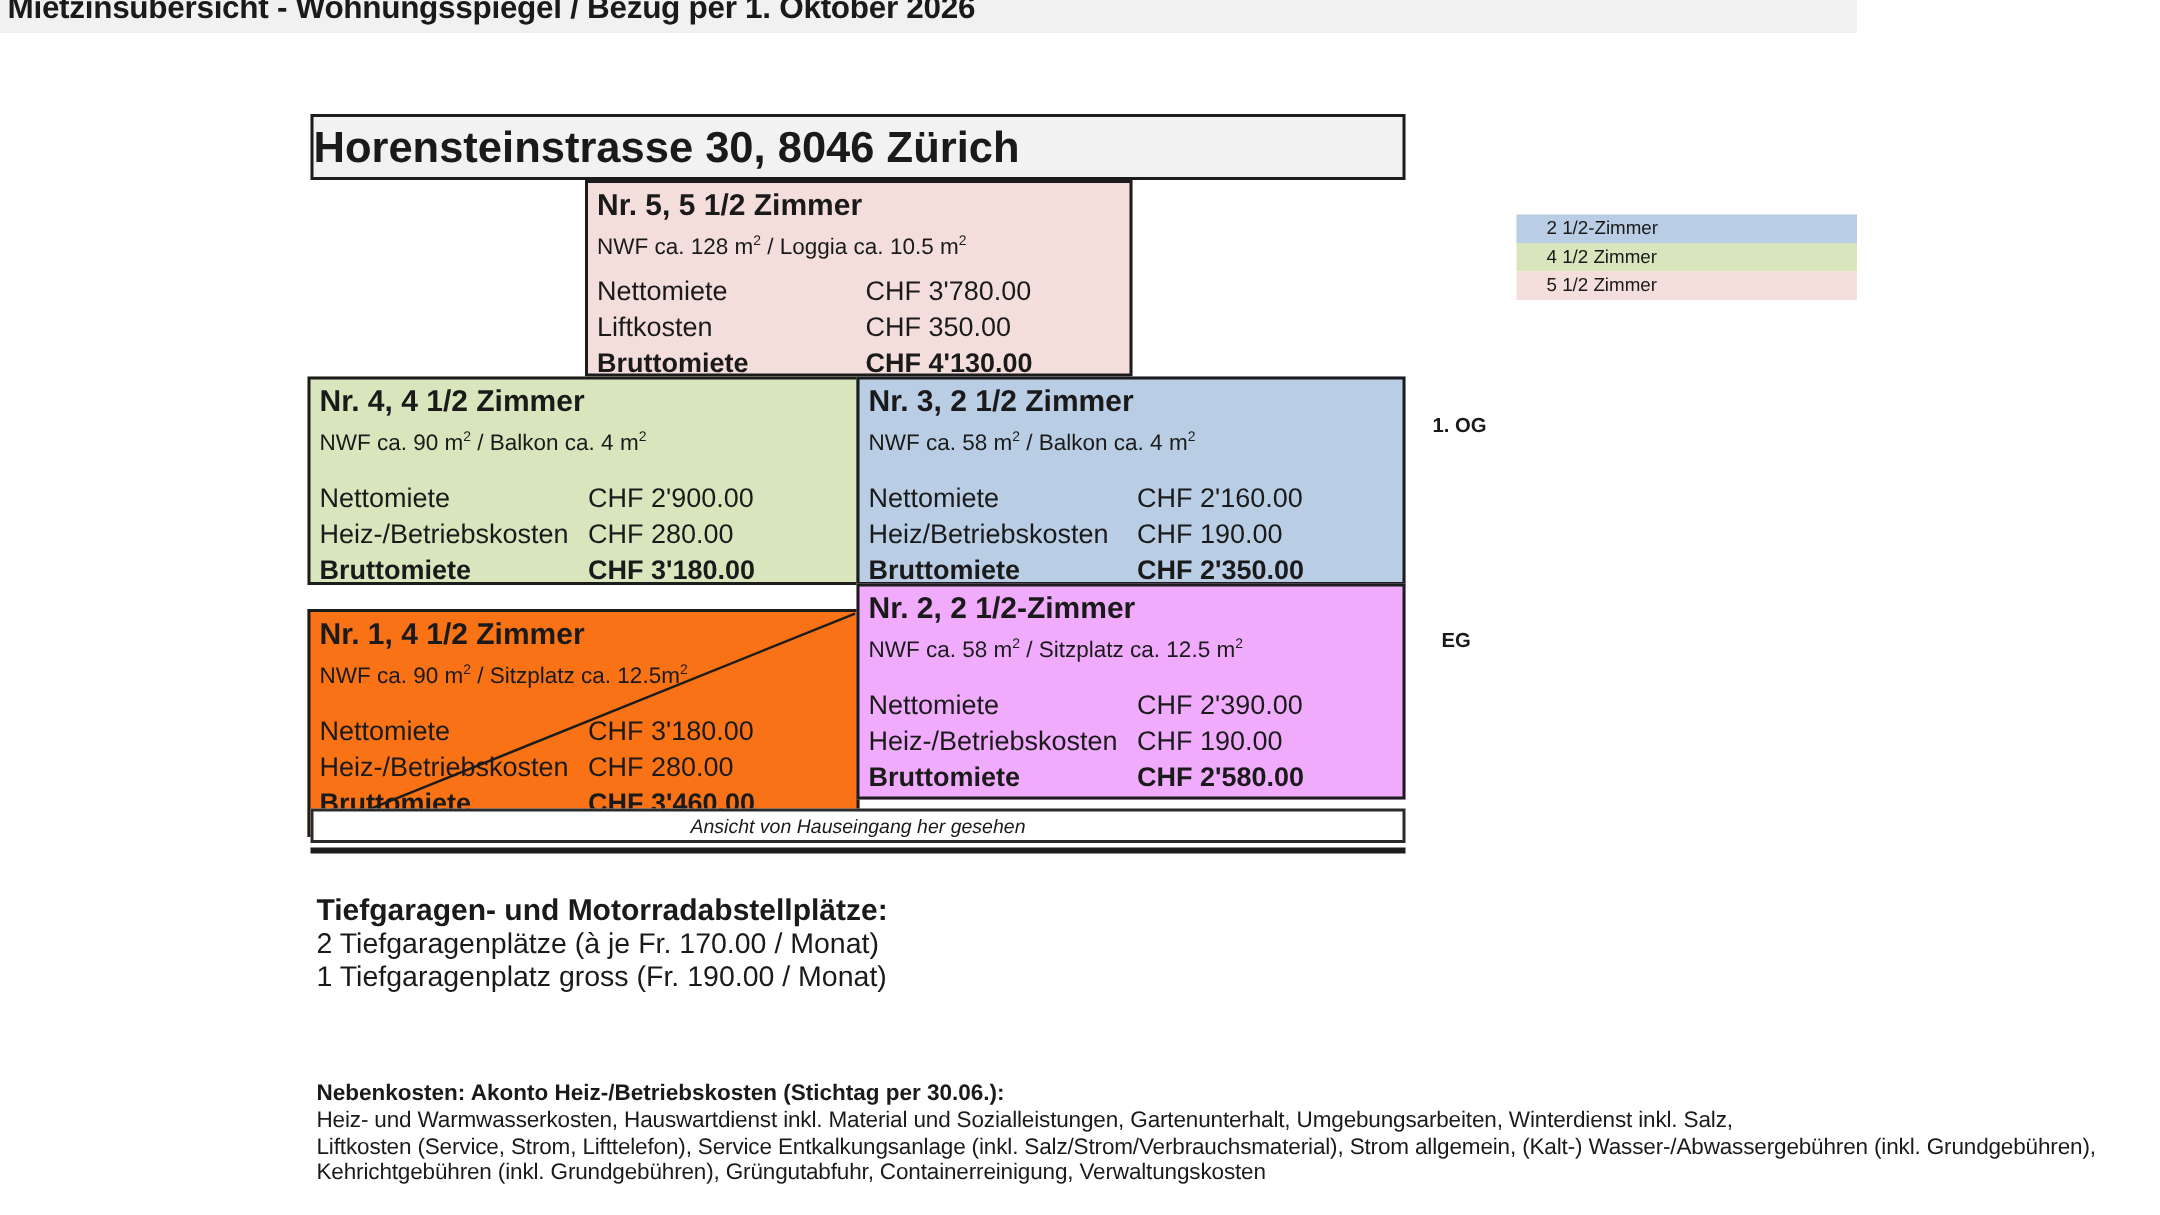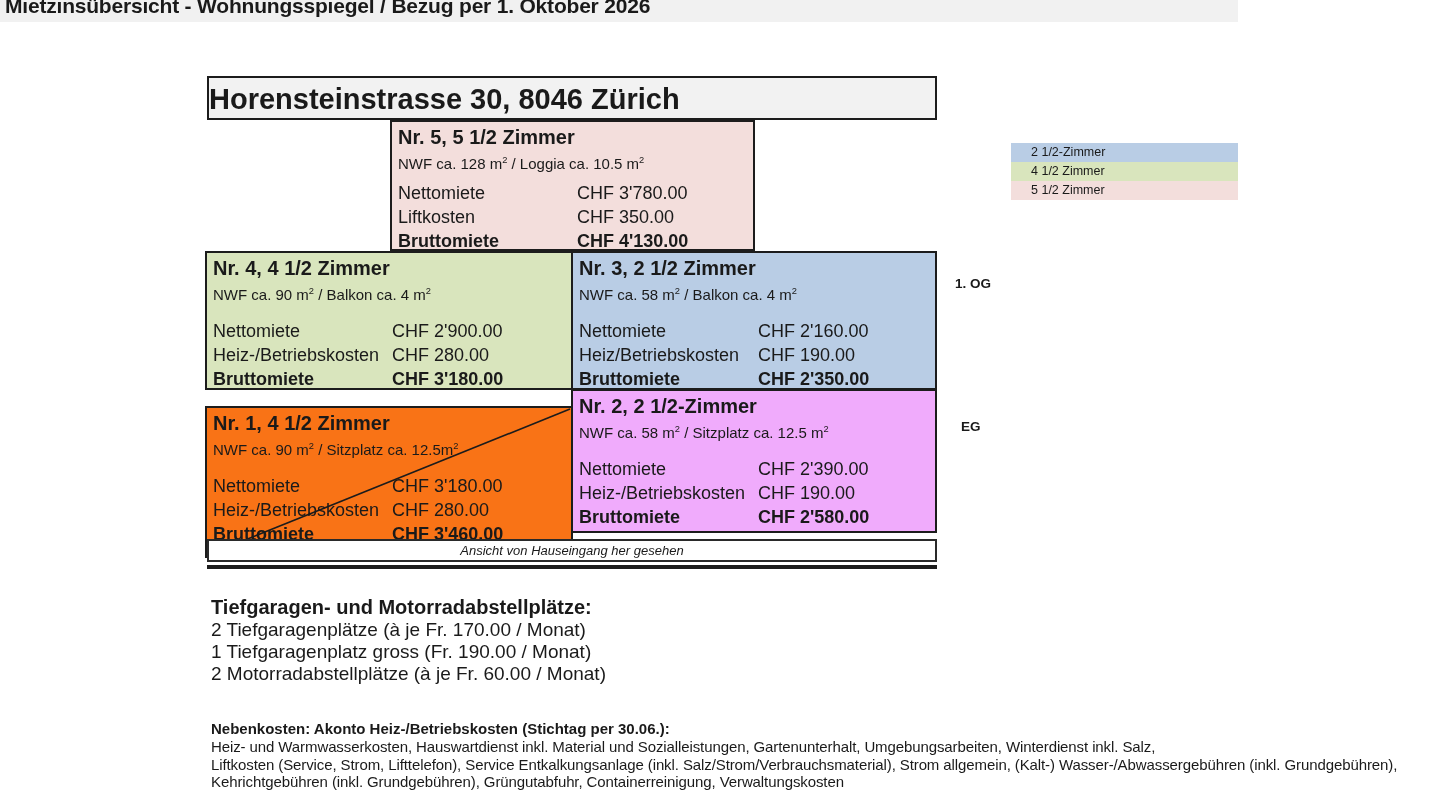--- a/index.html
+++ b/index.html
@@ -142,21 +142,20 @@
 
   <div class="caption-box">
     <span>Ansicht von Hauseingang her gesehen</span>
   </div>
   <div class="ground-line" style="background-color: rgb(28, 28, 28);"></div>
 
   <div class="parking">
     <div class="parking-heading">Tiefgaragen- und Motorradabstellplätze:</div>
     <div class="parking-item">2 Tiefgaragenplätze (à je Fr. 170.00 / Monat)</div>
     <div class="parking-item">1 Tiefgaragenplatz gross (Fr. 190.00 / Monat)</div>
-    <div class="parking-item">2 Motorradabstellplätze (à je Fr. 60.00 / Monat)</div>
   </div>
 
   <div class="ancillary">
     <div class="ancillary-heading">Nebenkosten: Akonto Heiz-/Betriebskosten (Stichtag per 30.06.):</div>
     <div class="ancillary-line">Heiz- und Warmwasserkosten, Hauswartdienst inkl. Material und Sozialleistungen, Gartenunterhalt, Umgebungsarbeiten, Winterdienst inkl. Salz,</div>
     <div class="ancillary-line">Liftkosten (Service, Strom, Lifttelefon), Service Entkalkungsanlage (inkl. Salz/Strom/Verbrauchsmaterial), Strom allgemein, (Kalt-) Wasser-/Abwassergebühren (inkl. Grundgebühren),</div>
     <div class="ancillary-line">Kehrichtgebühren (inkl. Grundgebühren), Grüngutabfuhr, Containerreinigung, Verwaltungskosten</div>
   </div>
 
 </div>

